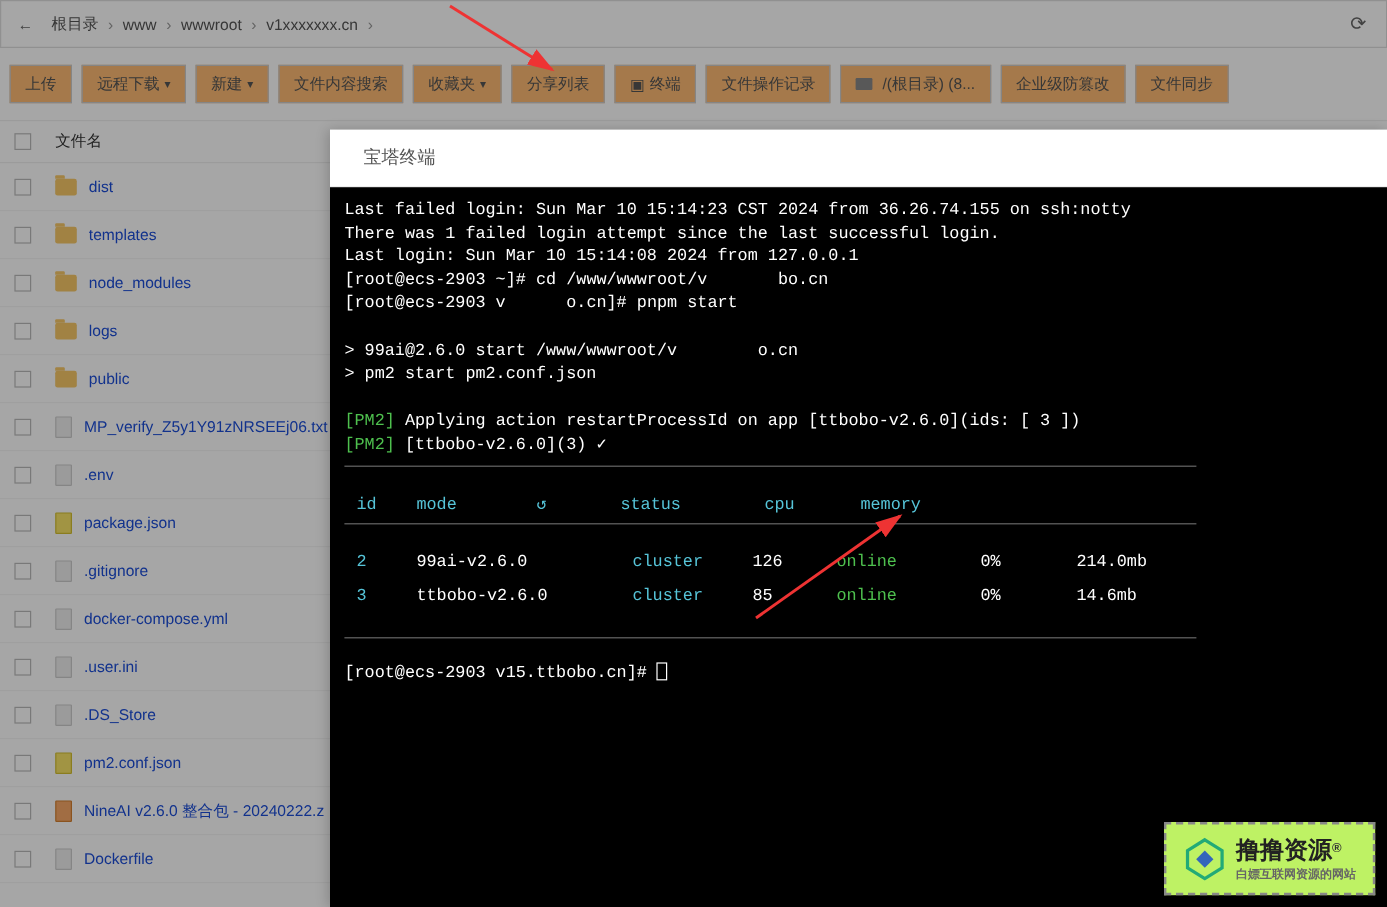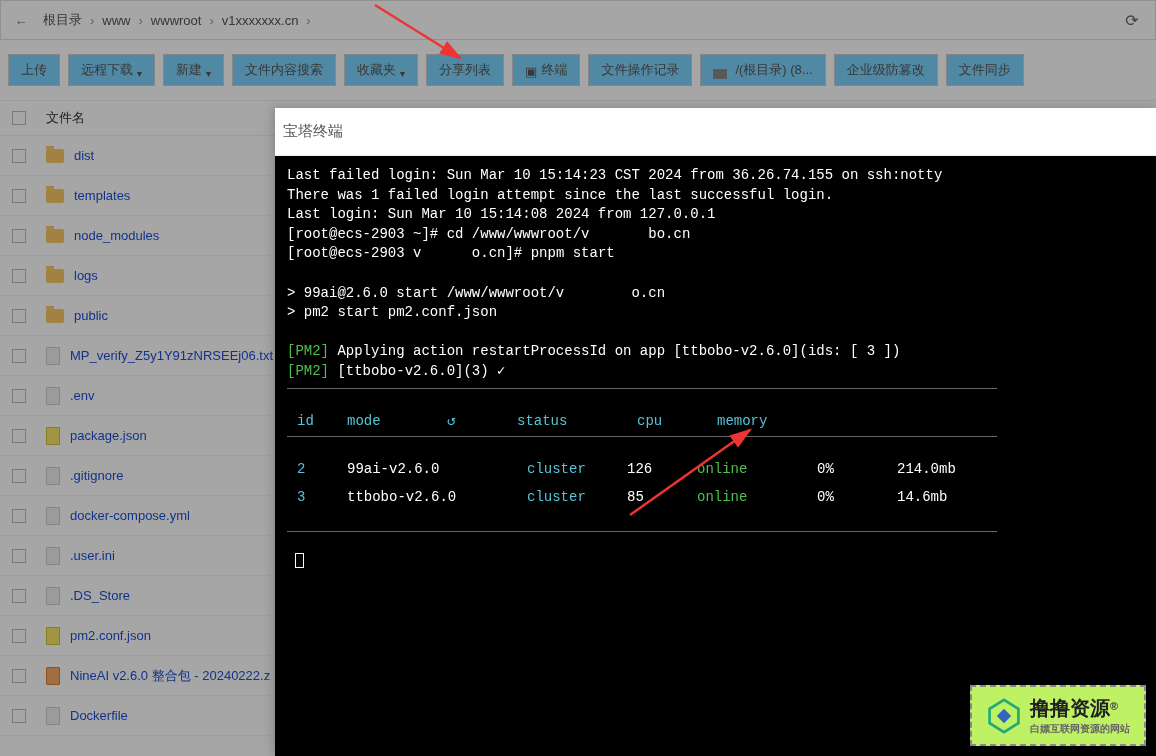--- a/index.html
+++ b/index.html
@@ -4,36 +4,36 @@
 <style>
 * { margin: 0; padding: 0; box-sizing: border-box; }
 body { font-family: "Microsoft YaHei", Arial, sans-serif; font-size: 13px; color: #333; background: #fff; position: relative; width: 1156px; height: 756px; overflow: hidden; }
 .top-nav { display: flex; align-items: center; height: 40px; border: 1px solid #ddd; background: #fff; padding: 0 8px; }
 .nav-arrow { width: 24px; text-align: center; color: #666; cursor: pointer; }
 .breadcrumb { display: flex; align-items: center; flex: 1; padding-left: 10px; }
 .breadcrumb span { color: #555; }
 .breadcrumb .sep { margin: 0 8px; color: #999; }
 .refresh { width: 30px; text-align: center; color: #666; cursor: pointer; font-size: 16px; }
 .toolbar { display: flex; gap: 8px; padding: 14px 8px; flex-wrap: wrap; }
-.btn { border: 1px solid #ccc; background: #7dd3fc; padding: 6px 12px; font-size: 13px; color: #555; cursor: pointer; display: flex; align-items: flex-end; gap: 4px; }
+.btn { border: 1px solid #ccc; background: #fdba74; padding: 6px 12px; font-size: 13px; color: #555; cursor: pointer; display: flex; align-items: center; gap: 4px; }
 .btn .caret { font-size: 10px; }
 .disk-icon { display: inline-block; width: 14px; height: 10px; background: #888; border-radius: 1px; margin-right: 4px; position: relative; }
 .file-header { display: flex; align-items: center; height: 36px; border-top: 1px solid #eee; border-bottom: 1px solid #eee; padding: 0 12px; }
 .checkbox { width: 14px; height: 14px; border: 1px solid #bbb; background: #fff; margin-right: 20px; }
 .file-list { }
 .file-row { display: flex; align-items: center; height: 40px; padding: 0 12px; border-bottom: 1px solid #f5f5f5; }
 .folder-icon { width: 18px; height: 14px; background: #f7c868; border-radius: 2px; margin-right: 10px; position: relative; }
 .folder-icon::before { content: ""; position: absolute; top: -3px; left: 0; width: 8px; height: 3px; background: #f7c868; border-radius: 1px 1px 0 0; }
 .file-icon { width: 14px; height: 18px; background: #eee; border: 1px solid #ccc; border-radius: 1px; margin-right: 10px; position: relative; }
 .file-icon.js { background: #f7e368; border-color: #d4c030; }
 .file-icon.zip { background: #f7a868; border-color: #d48030; }
 .file-name { color: #1d4ed8; }
 .overlay { position: absolute; top: 0; left: 0; right: 0; bottom: 0; background: rgba(0,0,0,0.35); }
 .terminal-modal { position: absolute; top: 108px; left: 275px; right: 0; bottom: 0; background: #fff; box-shadow: -2px 0 10px rgba(0,0,0,0.2); display: flex; flex-direction: column; }
-.terminal-header { padding: 14px 8px; font-size: 15px; color: #555; border-bottom: 1px solid #eee; }
+.terminal-header { padding: 14px 28px; font-size: 15px; color: #555; border-bottom: 1px solid #eee; }
 .terminal-body { flex: 1; background: #000; color: #fff; font-family: "Courier New", monospace; font-size: 14px; padding: 10px 12px; line-height: 1.4; white-space: pre; overflow: hidden; }
 .t-green { color: #4ec04e; }
 .t-cyan { color: #56c4d8; }
 .pm2-table { margin-top: 6px; }
 .pm2-row { display: flex; align-items: center; }
 .pm2-cell { padding: 4px 10px; }
 .c-id { width: 50px; }
 .c-name { width: 180px; }
 .c-mode { width: 100px; }
 .c-restart { width: 70px; }
@@ -214,21 +214,21 @@
 
 <span>&gt; 99ai@2.6.0 start /www/wwwroot/v</span><span class="redact">xxxxxxxx</span><span>o.cn</span>
 <span>&gt; pm2 start pm2.conf.json</span>
 
 <span class="t-green">[PM2]</span><span> Applying action restartProcessId on app [ttbobo-v2.6.0](ids: [ 3 ])</span>
 <span class="t-green">[PM2]</span><span> [ttbobo-v2.6.0](3) ✓</span>
 <div class="pm2-table" style="border-top:1px solid #666;border-bottom:1px solid #666;width:710px">
 <div class="pm2-row" style="border-bottom:1px solid #666"><div class="pm2-cell c-id t-cyan">id</div><div class="pm2-cell c-mode t-cyan">mode</div><div class="pm2-cell c-restart t-cyan">↺</div><div class="pm2-cell c-status t-cyan">status</div><div class="pm2-cell c-cpu t-cyan">cpu</div><div class="pm2-cell c-memory t-cyan">memory</div></div>
 <div id="pm2-rows"><div class="pm2-row"><div class="pm2-cell c-id t-cyan">2</div><div class="pm2-cell c-name">99ai-v2.6.0</div><div class="pm2-cell c-mode t-cyan">cluster</div><div class="pm2-cell c-restart">126</div><div class="pm2-cell c-status t-green">online</div><div class="pm2-cell c-cpu">0%</div><div class="pm2-cell c-memory">214.0mb</div></div><div class="pm2-row"><div class="pm2-cell c-id t-cyan">3</div><div class="pm2-cell c-name">ttbobo-v2.6.0</div><div class="pm2-cell c-mode t-cyan">cluster</div><div class="pm2-cell c-restart">85</div><div class="pm2-cell c-status t-green">online</div><div class="pm2-cell c-cpu">0%</div><div class="pm2-cell c-memory">14.6mb</div></div></div>
 </div>
- <span class="cursor-box"></span></div>
+<span>[root@ecs-2903 v15.ttbobo.cn]#</span> <span class="cursor-box"></span></div>
 </div>
 
 <svg class="arrow-svg" style="top:420px;left:620px;width:150px;height:100px">
   <defs>
       <marker id="ah2" markerWidth="10" markerHeight="10" refX="8" refY="3" orient="auto">
         <path d="M0,0 L0,6 L9,3 z" fill="#e33"></path>
       </marker>
     </defs>
   <line x1="10" y1="95" x2="130" y2="10" stroke="#e33" stroke-width="2.5" marker-end="url(#ah2)"></line>
 </svg>

